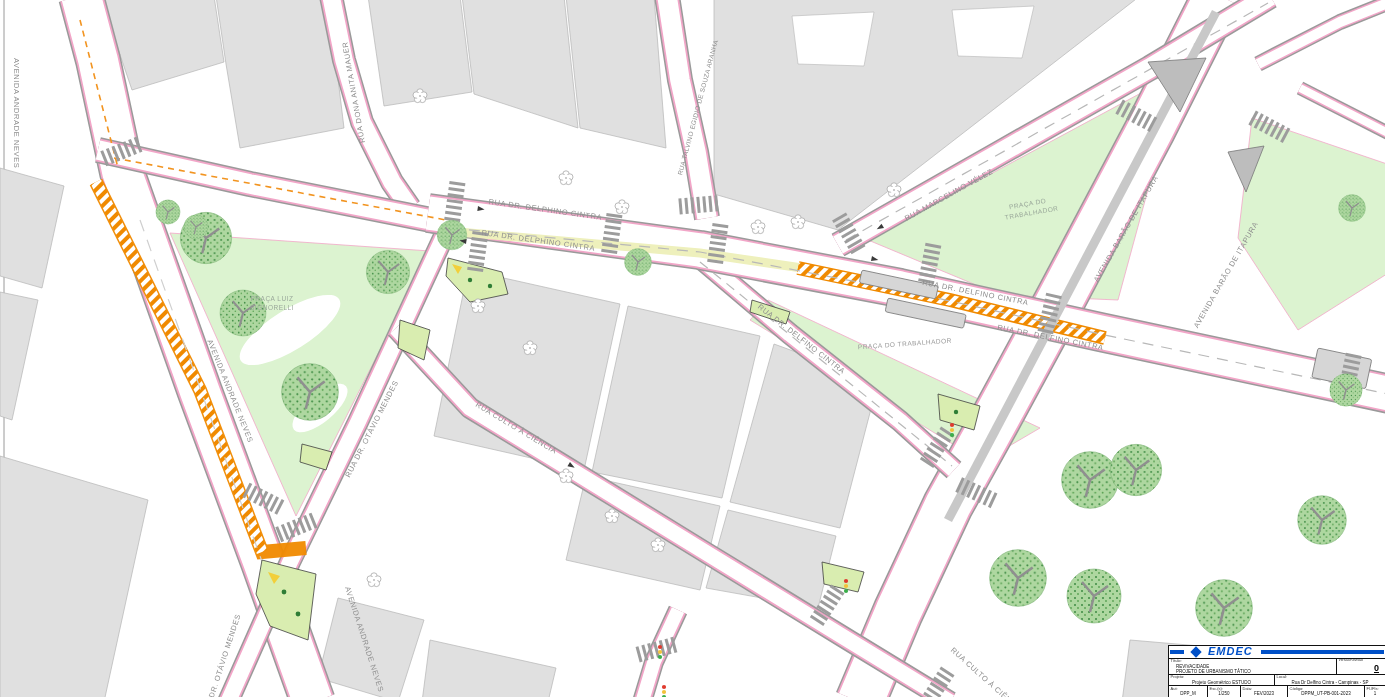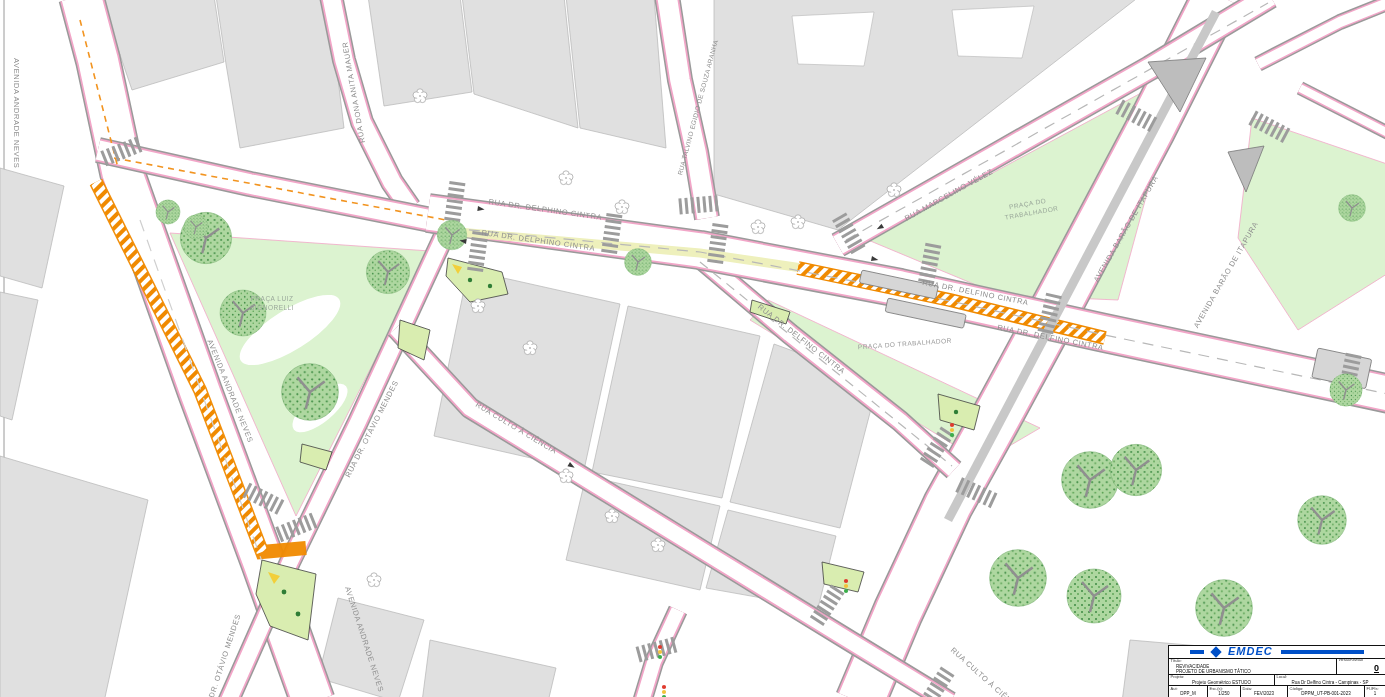--- a/index.html
+++ b/index.html
@@ -12,21 +12,21 @@
   .casing{fill:none;stroke:#9a9a9a;stroke-linecap:butt;stroke-linejoin:round;}
   .curb{fill:none;stroke:#f2a6c8;stroke-linecap:butt;stroke-linejoin:round;}
   .bed{fill:none;stroke:#ffffff;stroke-linecap:butt;stroke-linejoin:round;}
   .lbl{fill:#8f8f8f;font-size:7.5px;letter-spacing:0.6px;}
   .plbl{fill:#9aa89a;font-size:6.5px;letter-spacing:0.5px;}
   .island{fill:#d9edb0;stroke:#3f3f3f;stroke-width:0.8;}
   
   .tblock{position:absolute;left:1168px;top:645px;width:216px;height:51px;background:#fff;
           border:1px solid #111;display:flex;flex-direction:column;font-family:"Liberation Sans",sans-serif;}
   .trow{display:flex;border-top:1px solid #111;}
-  .logo-row{height:15px;display:flex;align-items:center;padding:0 21px;gap:8px;}
+  .logo-row{height:15px;display:flex;align-items:center;padding:0 1px;gap:8px;}
   .bluebar{height:4px;background:#0050c8;}
   .diamond{width:8px;height:8px;background:#0050c8;transform:rotate(45deg);flex:0 0 auto;}
   .emdec{color:#0050c8;font-weight:bold;font-style:italic;font-size:11px;letter-spacing:1px;line-height:1;}
   .cell{position:relative;padding:5px 2px 0 2px;overflow:hidden;}
   .cell + .cell{border-left:1px solid #111;}
   .tiny{position:absolute;top:0.5px;left:1.5px;font-size:4px;color:#333;line-height:1;}
   .val{font-size:4.5px;color:#111;line-height:1.25;text-align:center;}
   .val.left{text-align:left;padding-left:5px;}
   .big0{font-size:9px;font-weight:bold;text-align:right;padding-right:4px;line-height:1;text-decoration:underline;}
 </style>

